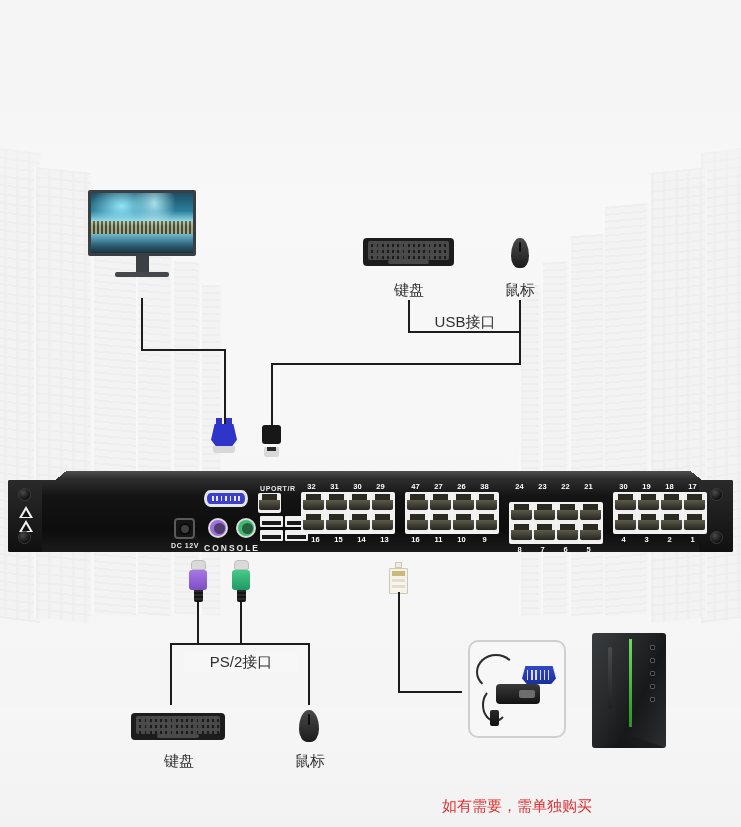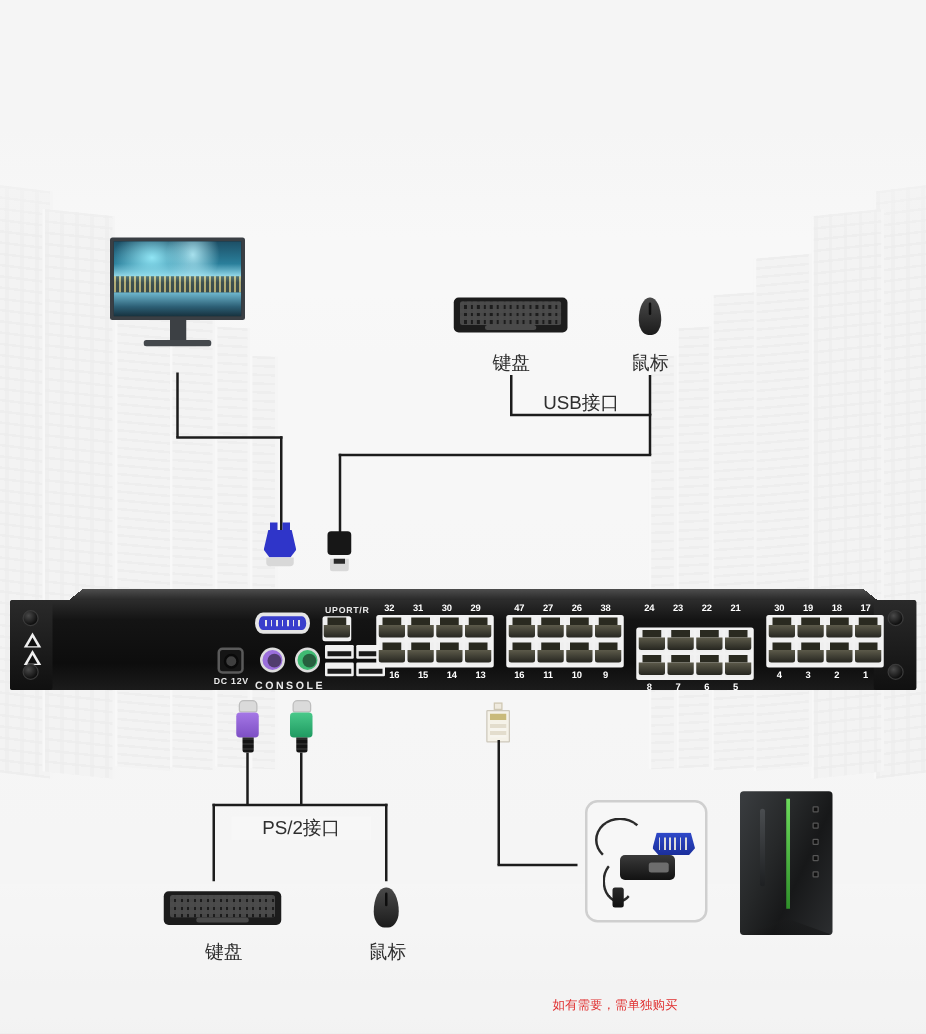--- a/index.html
+++ b/index.html
@@ -196,21 +196,21 @@
     background:linear-gradient(180deg,#3a3a3a,#121212); border-radius:4px;}
   .mod-body::after{content:"";position:absolute;right:5px;top:6px;width:16px;height:8px;background:#6d6d6d;border-radius:2px;}
   .mod-usb{ position:absolute; left:20px; bottom:10px; width:9px;height:16px;
     background:linear-gradient(180deg,#2a2a2a,#101010); border-radius:2px;}
   .mod-cable{ position:absolute; border:2px solid #2a2a2a; border-radius:40%;
     background:transparent; }
   .module-label{
     position:absolute; background:#4a4a4a; color:#fff; font-size:18px; font-weight:700;
     padding:4px 12px; letter-spacing:2px; z-index:6;
   }
-  .module-note{ position:absolute; color:#e03030; font-size:10px; white-space:nowrap; z-index:6; }
+  .module-note{ position:absolute; color:#e03030; font-size:15px; white-space:nowrap; z-index:6; }
 
   
   .pc{ position:absolute; left:592px; top:633px; width:74px; height:115px; z-index:4;
     background:linear-gradient(115deg,#3a3d40 0%,#262829 38%,#171819 62%,#2c2e30 100%);
     border-radius:3px; overflow:hidden; }
   .pc .slot{ position:absolute; left:16px; top:14px; width:4px; height:62px;
     background:linear-gradient(180deg,#4a4d50,#1e2022); border-radius:2px; }
   .pc .green{ position:absolute; left:37px; top:6px; width:3px; height:88px;
     background:linear-gradient(180deg,#6ddc5c,#2f8f2a); }
   .pc .ports{ position:absolute; right:9px; top:12px; width:7px; height:62px; }

